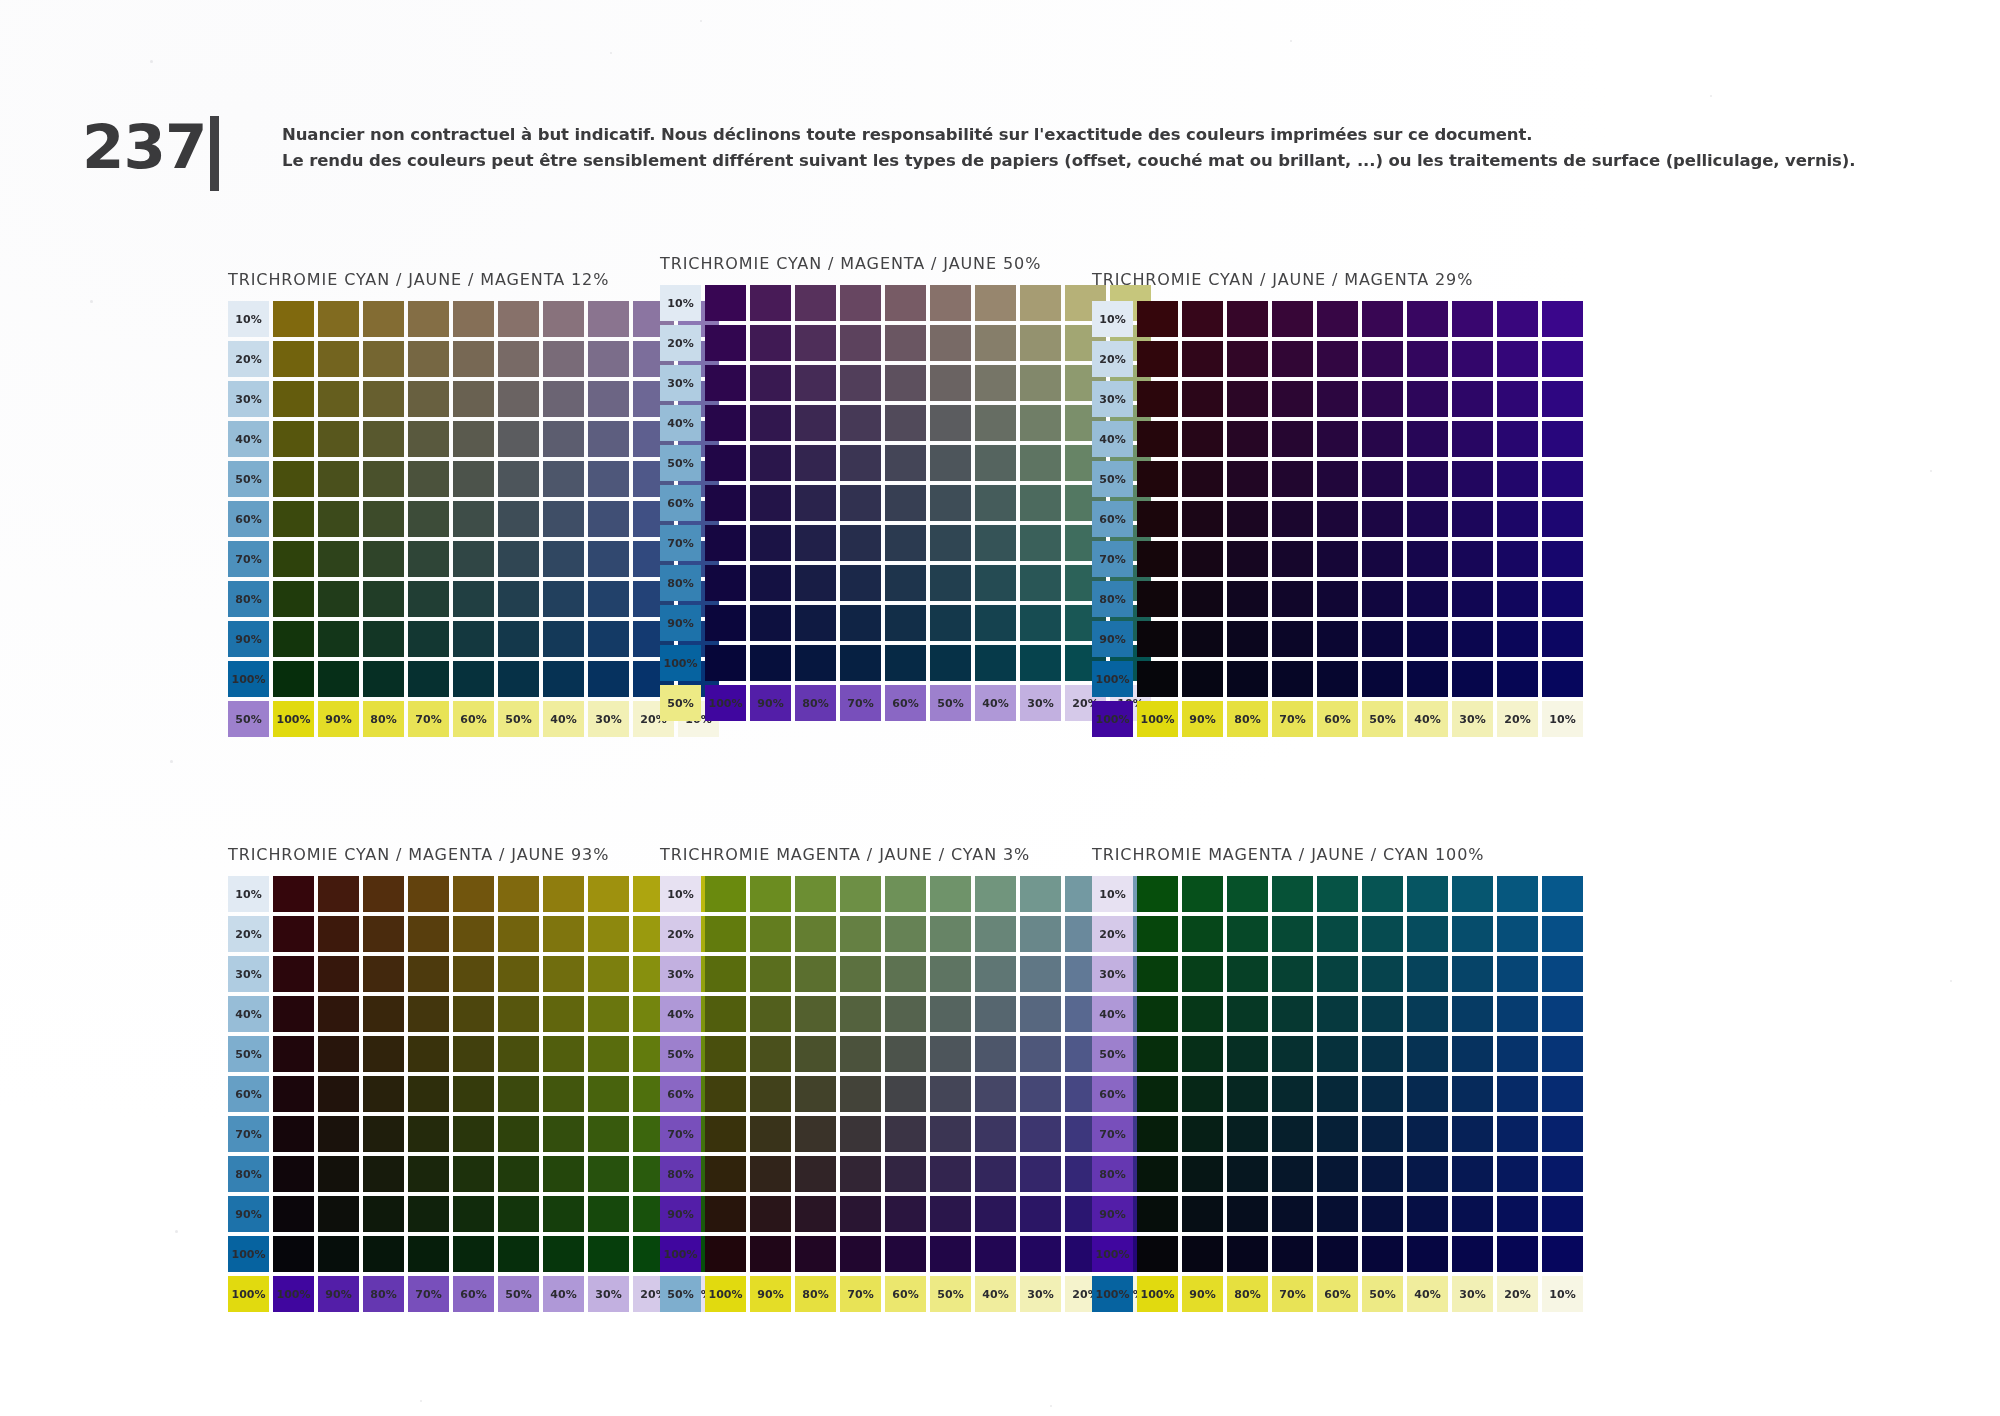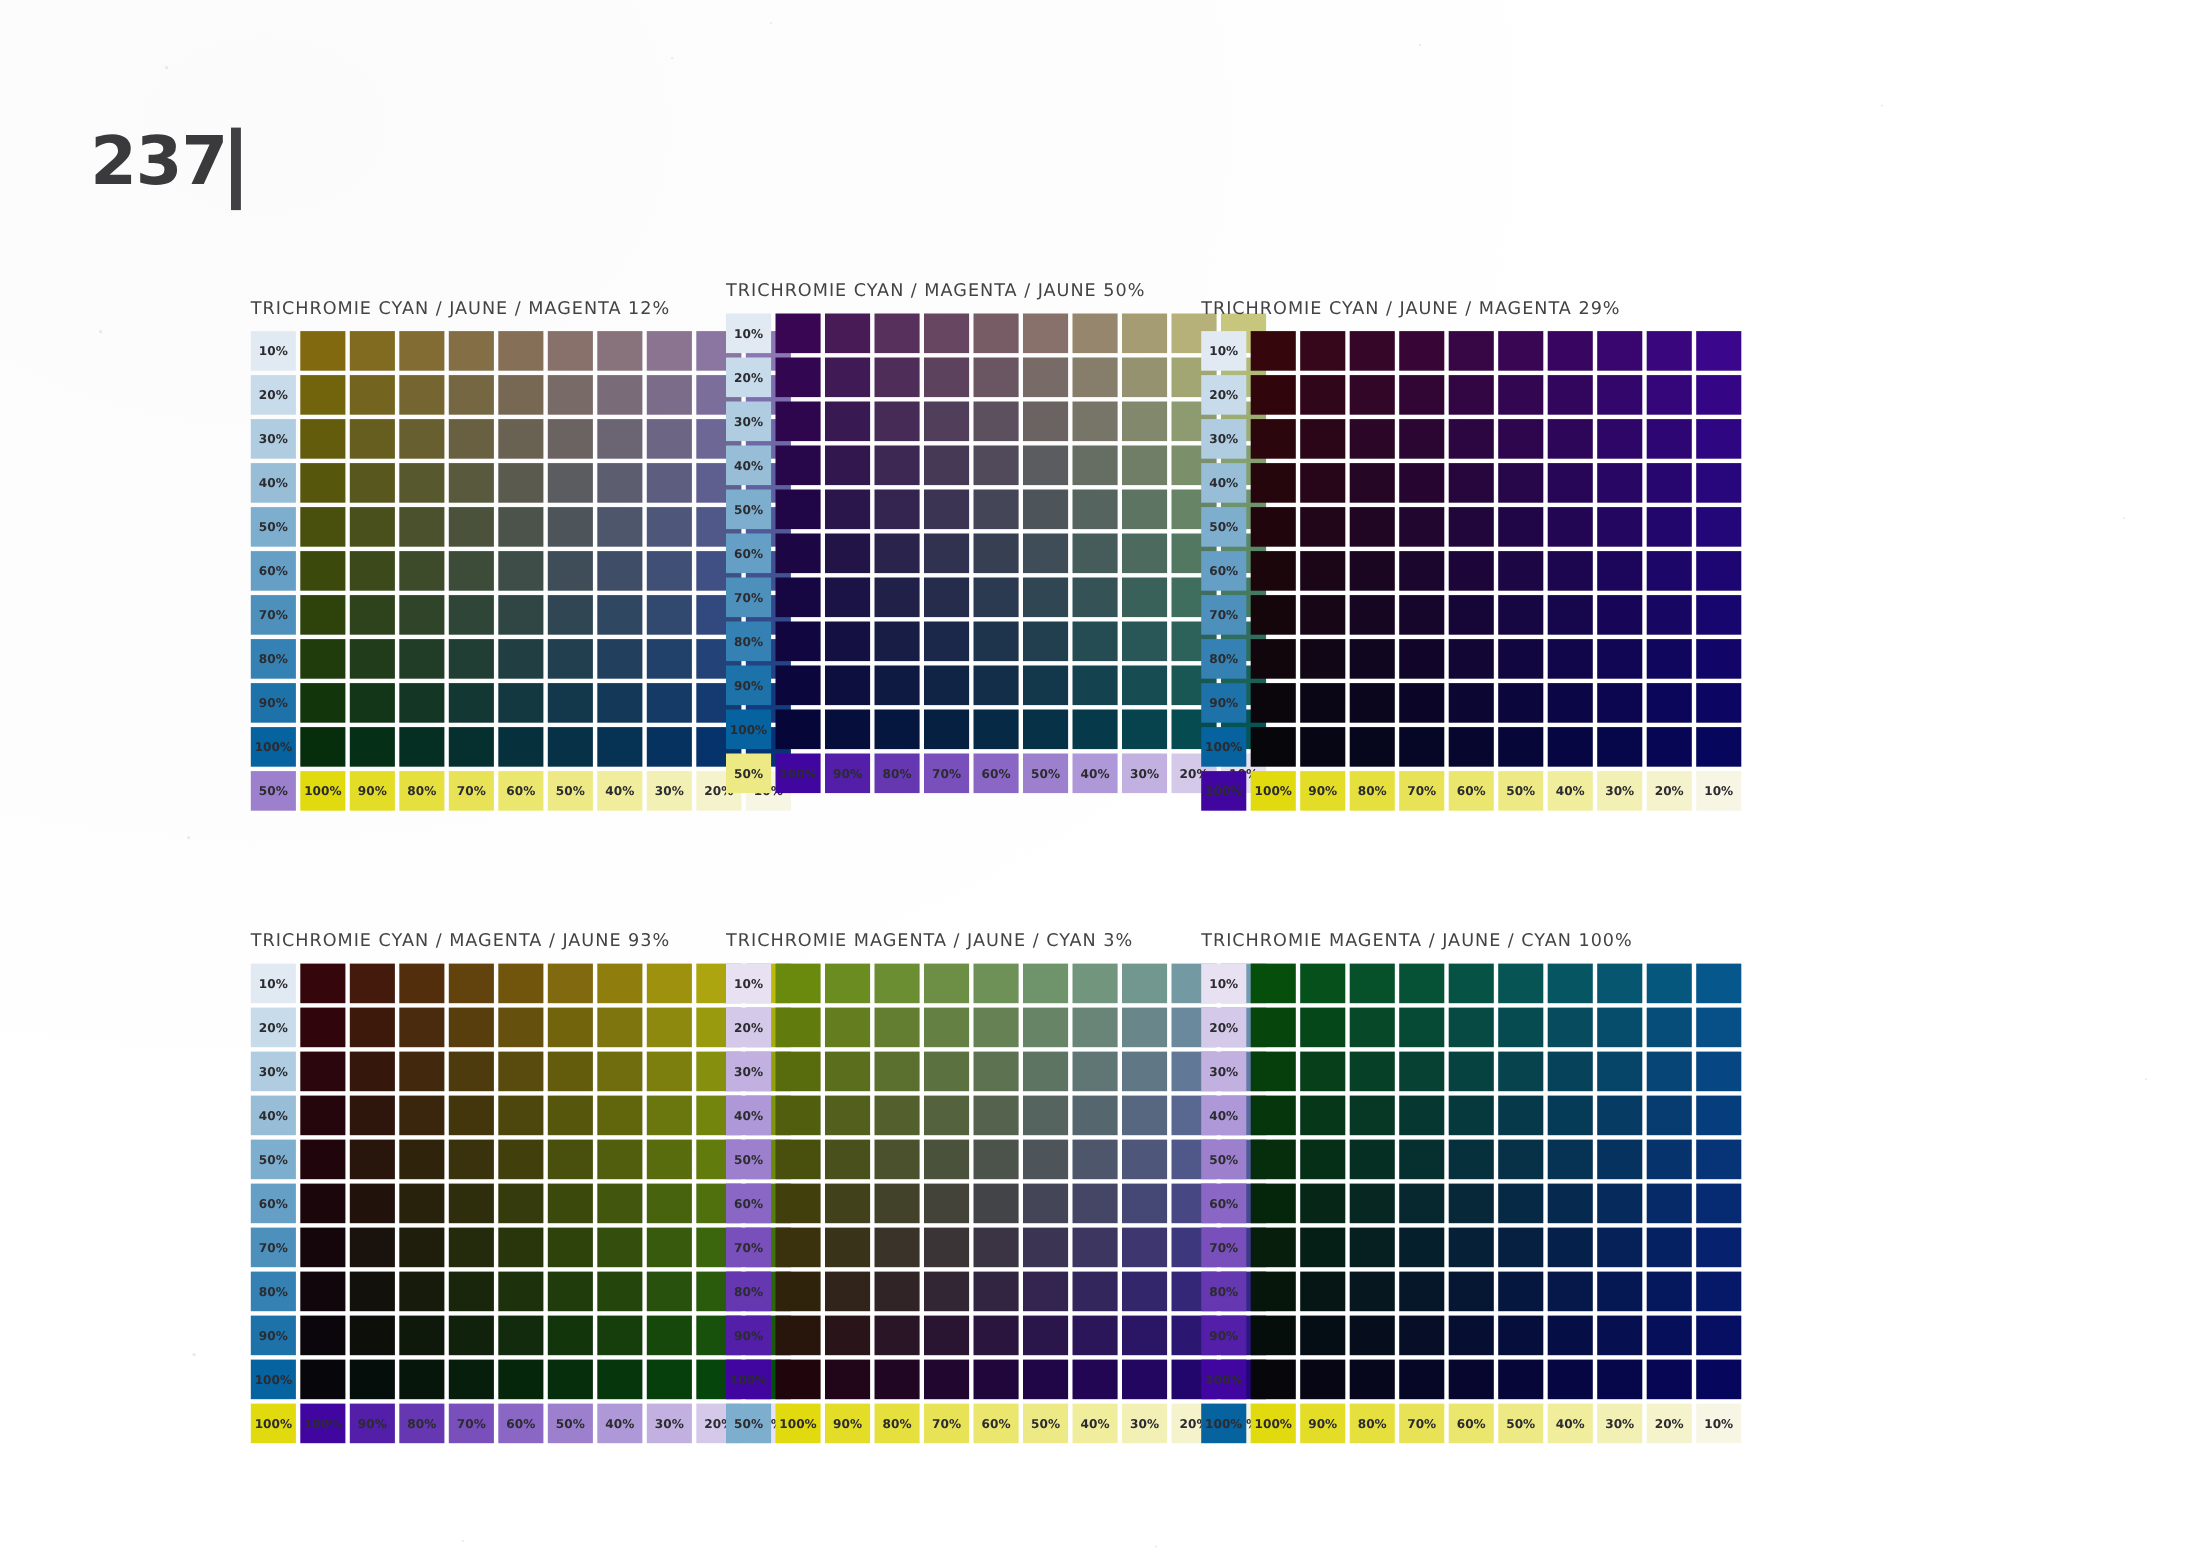--- a/index.html
+++ b/index.html
@@ -126,20 +126,22 @@
     <div class="scan-speck" style="left: 1950px; top: 980px; width: 2px; height: 2px;"></div>
     <div class="scan-speck" style="left: 700px; top: 20px; width: 2px; height: 2px;"></div>
     <div class="scan-speck" style="left: 1050px; top: 1405px; width: 2px; height: 2px;"></div>
     <div class="scan-speck" style="left: 420px; top: 1400px; width: 2px; height: 2px;"></div>
   </div>
 
 <div class="header">
   <div class="page-number">237</div>
   <div class="header-rule"></div>
   <div class="header-text">
+    <div>Nuancier non contractuel à but indicatif. Nous déclinons toute responsabilité sur l'exactitude des couleurs imprimées sur ce document.</div>
+    <div>Le rendu des couleurs peut être sensiblement différent suivant les types de papiers (offset, couché mat ou brillant, ...) ou les traitements de surface (pelliculage, vernis).</div>
   </div>
 </div>
 
 <div class="charts" id="charts-container">
     <div class="chart" style="left: 228px; top: 270px;">
       <div class="chart-title">TRICHROMIE CYAN / JAUNE / MAGENTA 12%</div>
       <div class="grid-wrap">
         <div class="grid-row">
           <div class="lbl" style="background: rgb(225, 234, 243);">10%</div>
           <div class="sw" style="background: rgb(128, 105, 14);"></div>

